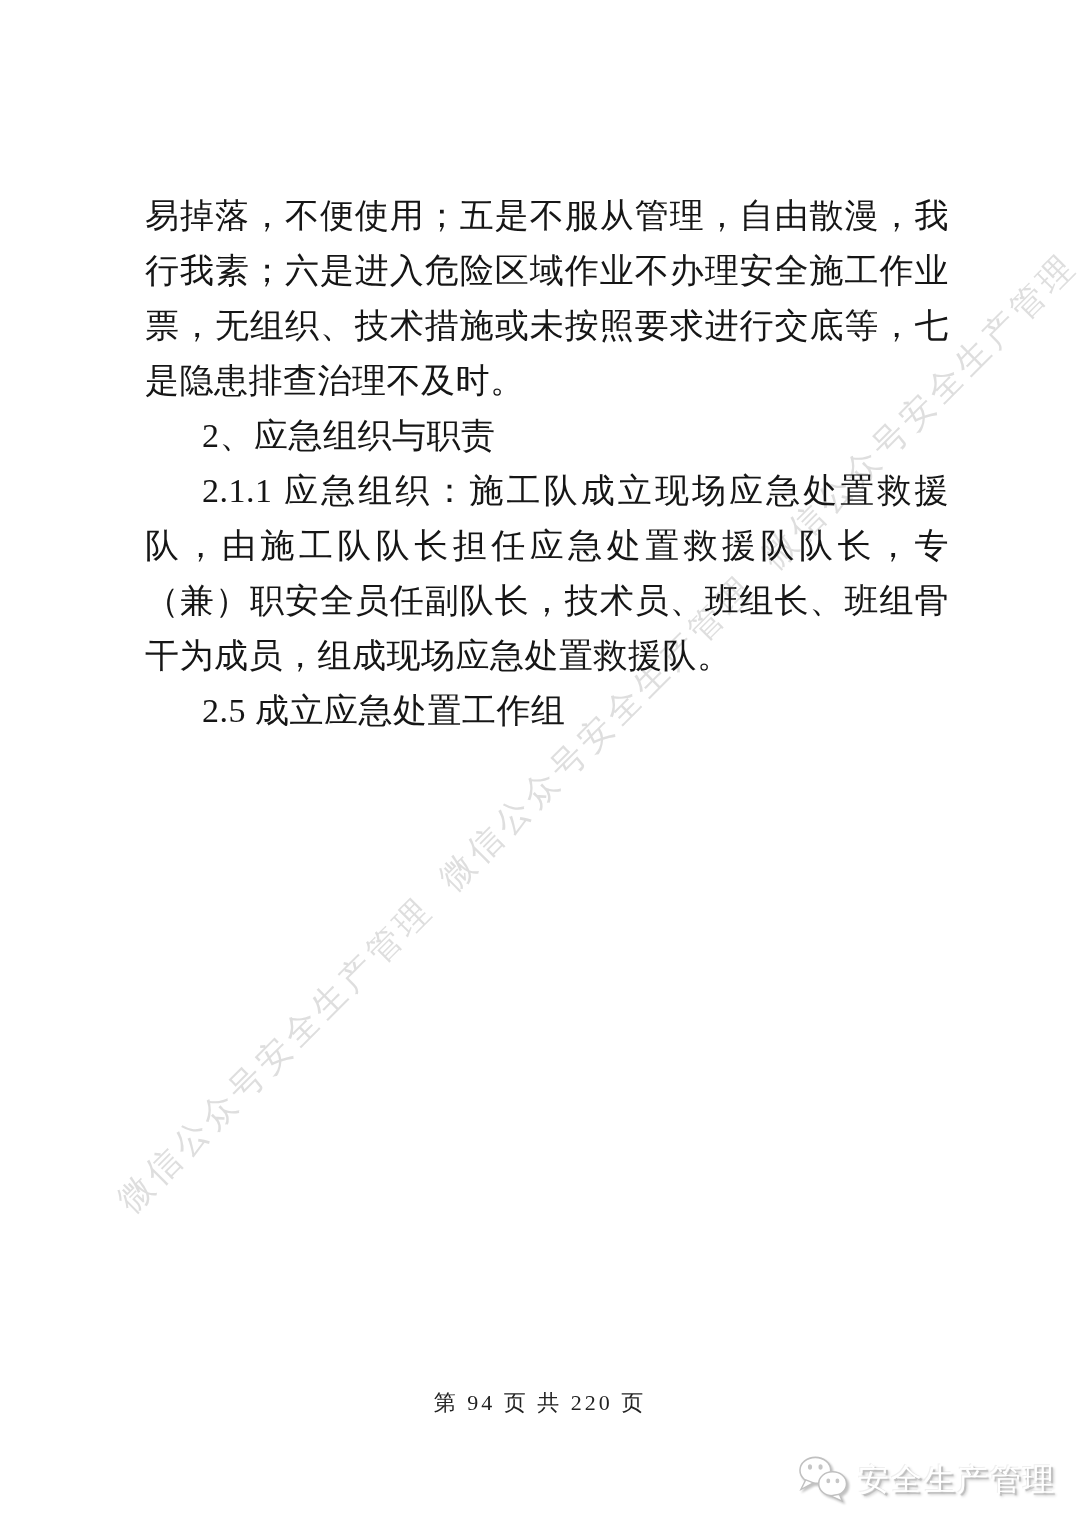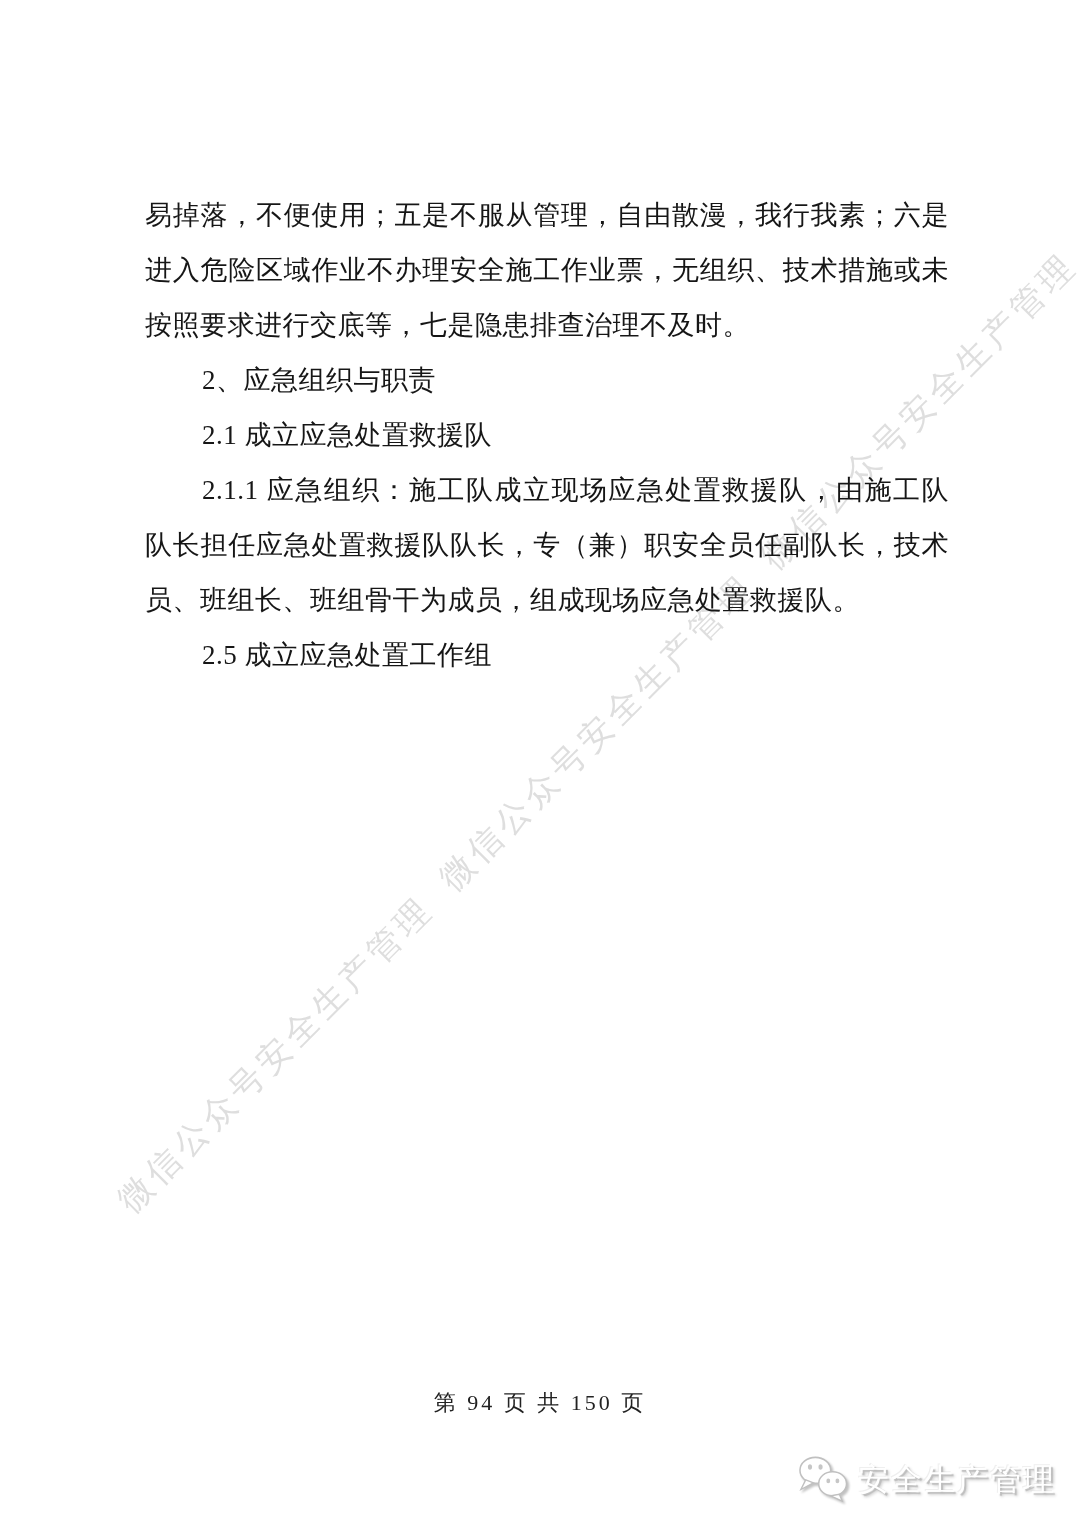--- a/index.html
+++ b/index.html
@@ -35,21 +35,21 @@
   
   .content {
     position: absolute;
     left: 145px;
     top: 188px;
     width: 804px;
     z-index: 2;
   }
   .para {
     margin: 0;
-    font-size: 27px;
+    font-size: 34px;
     line-height: 55px;
     color: #161616;
     text-align: justify;
     text-justify: inter-character;
     letter-spacing: 0.5px;
   }
   .indent { text-indent: 57px; font-family: Liberation Serif, serif; }
 
   
   .page-num {
@@ -90,26 +90,25 @@
 
 <div class="page">
 
   <div class="watermark">
     <span>微信公众号安全生产管理</span><span>微信公众号安全生产管理</span><span>微信公众号安全生产管理</span>
   </div>
 
   <div class="content">
     <p class="para">易掉落，不便使用；五是不服从管理，自由散漫，我行我素；六是进入危险区域作业不办理安全施工作业票，无组织、技术措施或未按照要求进行交底等，七是隐患排查治理不及时。</p>
     <p class="para indent">2、应急组织与职责</p>
-    <p class="para indent">2.1 成立应急处置救援队</p>
     <p class="para indent">2.1.1 应急组织：施工队成立现场应急处置救援队，由施工队队长担任应急处置救援队队长，专（兼）职安全员任副队长，技术员、班组长、班组骨干为成员，组成现场应急处置救援队。</p>
     <p class="para indent">2.5 成立应急处置工作组</p>
   </div>
 
-  <div class="page-num">第 94 页 共 150 页</div>
+  <div class="page-num">第 94 页 共 220 页</div>
 
   <div class="brand">
     <span>
       <svg class="wechat-svg" width="58" height="48" viewBox="0 0 60 50" xmlns="http://www.w3.org/2000/svg">
 
         <ellipse cx="22" cy="17" rx="16" ry="13.5" fill="#ffffff" stroke="#c0c0c0" stroke-width="1.6"></ellipse>
         <path d="M12 27 L7 37 L20 30 Z" fill="#ffffff" stroke="#c0c0c0" stroke-width="1.4"></path>
         <ellipse cx="16.5" cy="13.5" rx="2.2" ry="2.8" fill="#c6c6c6"></ellipse>
         <ellipse cx="27.5" cy="13.5" rx="2.2" ry="2.8" fill="#c6c6c6"></ellipse>
 

